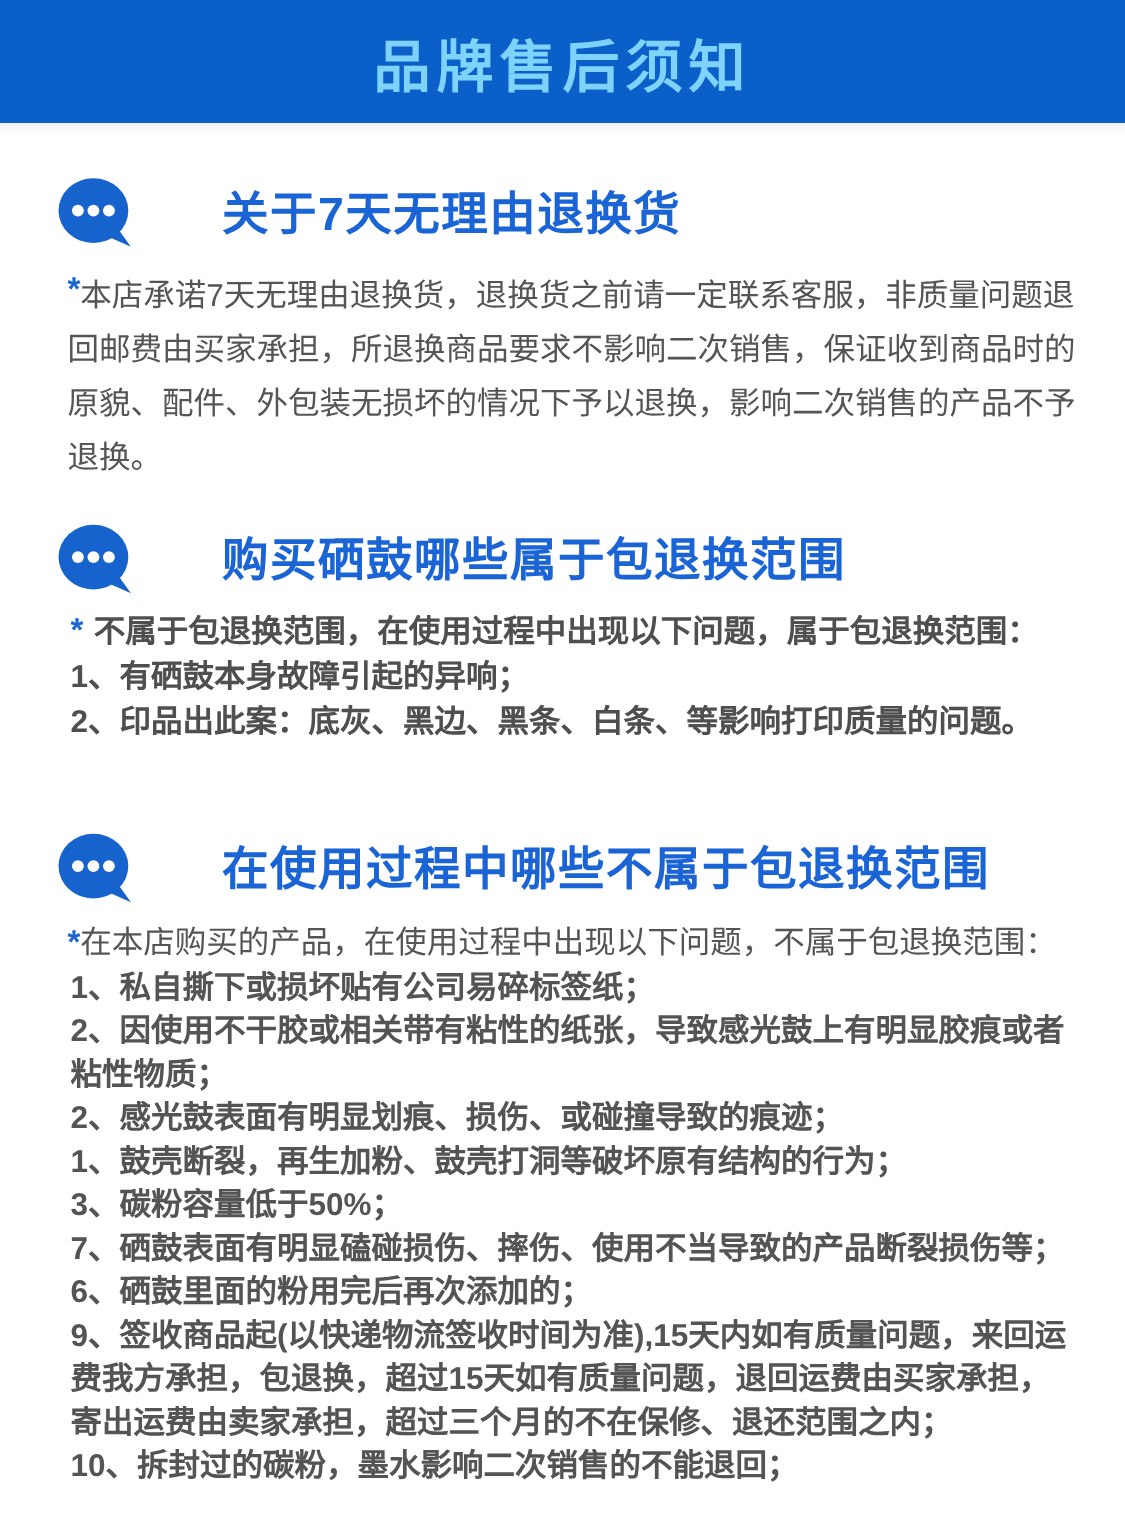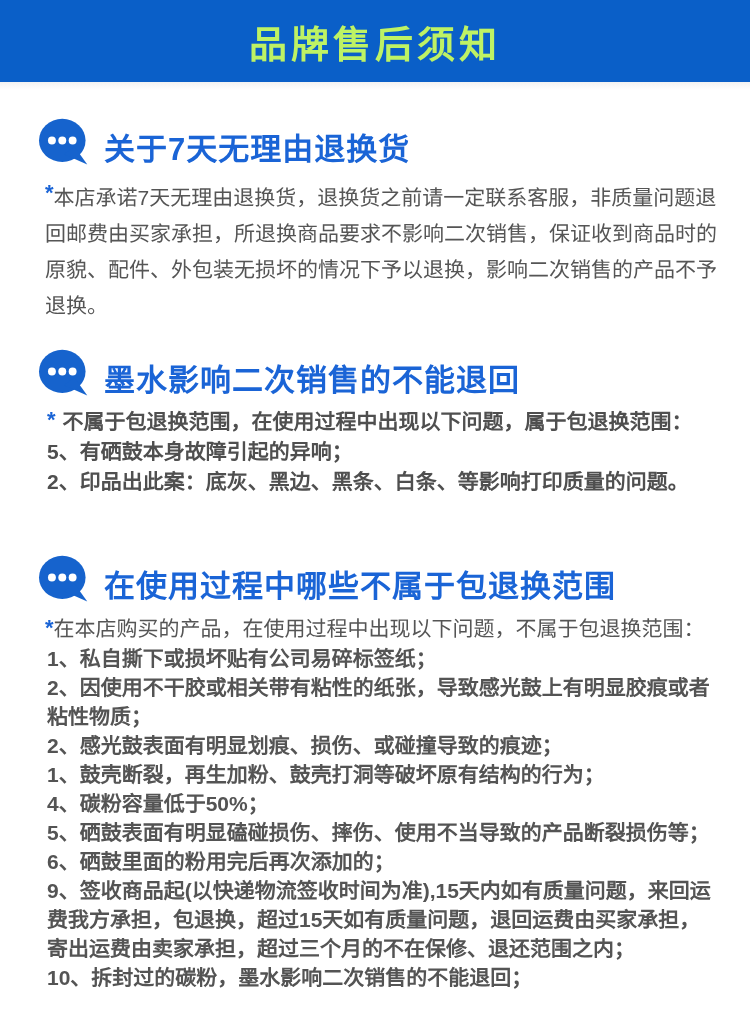--- a/index.html
+++ b/index.html
@@ -19,36 +19,37 @@
   
   .banner{
     height:82px;
     background:#0a5fc8;
     display:flex;
     align-items:center;
     justify-content:center;
   }
   .banner h1{
     margin:12px;
-    color:#bef264;
+    color:#7dd3fc;
     font-size:38px;
     font-weight:700;
     letter-spacing:4px;
   }
   .banner-shade{
     height:8px;
     background:linear-gradient(180deg,#f2f2f2,#ffffff);
   }
   
   .content{
     padding:0 33px 0 45px;
   }
   .sec-head{
     display:flex;
-    align-items:flex-end;
+    align-items:center;
+    gap:44px;
   }
   .bubble{
     flex:0 0 auto;
     width:52px;
     height:50px;
     display:inline-block;
     margin-left:-7px;
   }
   .sec-title{
     margin:0 0 0 14px;
@@ -143,25 +144,25 @@
       <div class="sec-head">
         <span class="bubble">
           <svg viewBox="0 0 60 58" width="52" height="50" aria-hidden="true">
             <ellipse cx="28" cy="26" rx="27" ry="25" fill="#1663cd"></ellipse>
             <path d="M30 42 L57 54 L42 33 Z" fill="#1663cd"></path>
             <circle cx="16" cy="26" r="4.6" fill="#ffffff"></circle>
             <circle cx="28" cy="26" r="4.6" fill="#ffffff"></circle>
             <circle cx="40" cy="26" r="4.6" fill="#ffffff"></circle>
           </svg>
         </span>
-        <h2 class="sec-title">墨水影响二次销售的不能退回</h2>
+        <h2 class="sec-title">购买硒鼓哪些属于包退换范围</h2>
       </div>
       <p class="intro"><span class="star star-gap">*</span><span>不属于包退换范围，在使用过程中出现以下问题，属于包退换范围：</span></p>
       <ul class="items">
-        <li>5、有硒鼓本身故障引起的异响；</li>
+        <li>1、有硒鼓本身故障引起的异响；</li>
         <li>2、印品出此案：底灰、黑边、黑条、白条、等影响打印质量的问题。</li>
       </ul>
     </section>
 
     <section class="sec sec3">
       <div class="sec-head">
         <span class="bubble">
           <svg viewBox="0 0 60 58" width="52" height="50" aria-hidden="true">
             <ellipse cx="28" cy="26" rx="27" ry="25" fill="#1663cd"></ellipse>
             <path d="M30 42 L57 54 L42 33 Z" fill="#1663cd"></path>
@@ -171,22 +172,22 @@
           </svg>
         </span>
         <h2 class="sec-title">在使用过程中哪些不属于包退换范围</h2>
       </div>
       <p class="intro"><span class="star">*</span><span>在本店购买的产品，在使用过程中出现以下问题，不属于包退换范围：</span></p>
       <ul class="items">
         <li>1、私自撕下或损坏贴有公司易碎标签纸；</li>
         <li>2、因使用不干胶或相关带有粘性的纸张，导致感光鼓上有明显胶痕或者粘性物质；</li>
         <li>2、感光鼓表面有明显划痕、损伤、或碰撞导致的痕迹；</li>
         <li>1、鼓壳断裂，再生加粉、鼓壳打洞等破坏原有结构的行为；</li>
-        <li>4、碳粉容量低于50%；</li>
-        <li>5、硒鼓表面有明显磕碰损伤、摔伤、使用不当导致的产品断裂损伤等；</li>
+        <li>3、碳粉容量低于50%；</li>
+        <li>7、硒鼓表面有明显磕碰损伤、摔伤、使用不当导致的产品断裂损伤等；</li>
         <li>6、硒鼓里面的粉用完后再次添加的；</li>
         <li>9、签收商品起(以快递物流签收时间为准),15天内如有质量问题，来回运费我方承担，包退换，超过15天如有质量问题，退回运费由买家承担，寄出运费由卖家承担，超过三个月的不在保修、退还范围之内；</li>
         <li>10、拆封过的碳粉，墨水影响二次销售的不能退回；</li>
       </ul>
     </section>
 
   </main>
 </div>
 
 </body></html>

